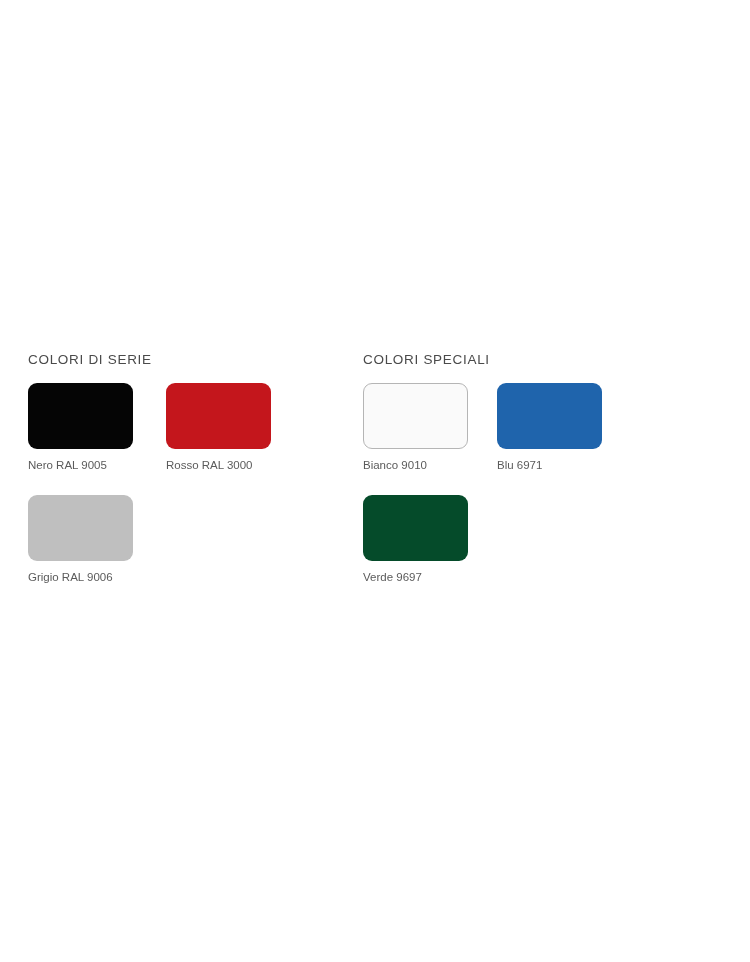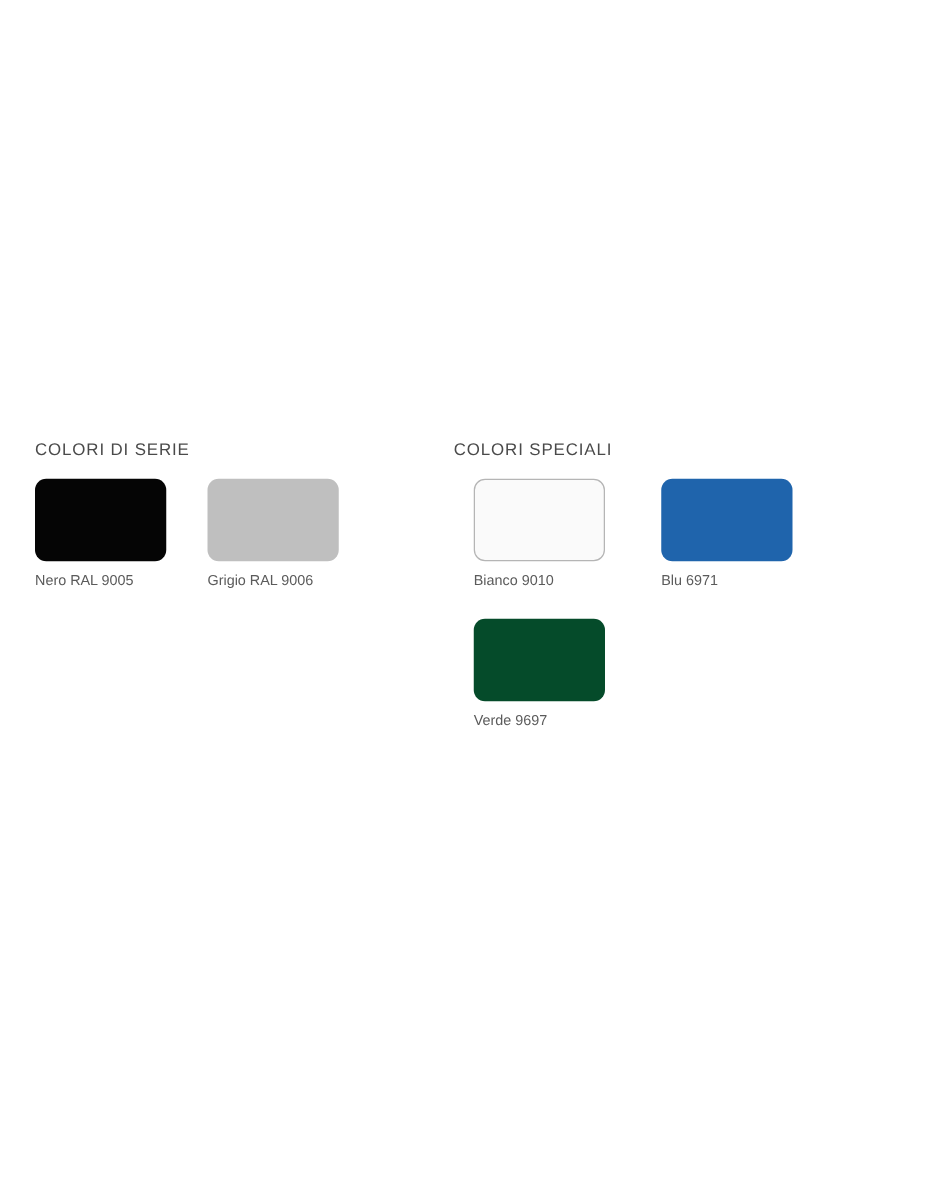--- a/index.html
+++ b/index.html
@@ -66,21 +66,20 @@
     align-content: flex-start;
   }
 
   .swatch-cell {
     width: 138px;
     margin-bottom: 4px;
   }
 
   .group-speciali .swatch-cell {
     width: 134px;
-    margin-left: 16px;
   }
 
   .swatch-chip {
     width: 105px;
     height: 66px;
     border-radius: 9px;
     box-sizing: border-box;
   }
 
   .swatch-caption {
@@ -101,20 +100,24 @@
 
     <div class="color-group group-serie">
       <div class="group-title">COLORI DI SERIE</div>
       <div class="swatch-grid">
 
         <div class="swatch-cell">
           <div class="swatch-chip" style="background: rgb(5, 5, 5);"></div>
           <div class="swatch-caption">Nero RAL 9005</div>
         </div>
 
+        <div class="swatch-cell">
+          <div class="swatch-chip" style="background: rgb(196, 22, 28);"></div>
+          <div class="swatch-caption">Rosso RAL 3000</div>
+        </div>
 
         <div class="swatch-cell">
           <div class="swatch-chip" style="background: rgb(191, 191, 191);"></div>
           <div class="swatch-caption">Grigio RAL 9006</div>
         </div>
 
       </div>
     </div>
 
     <div class="color-group group-speciali">

